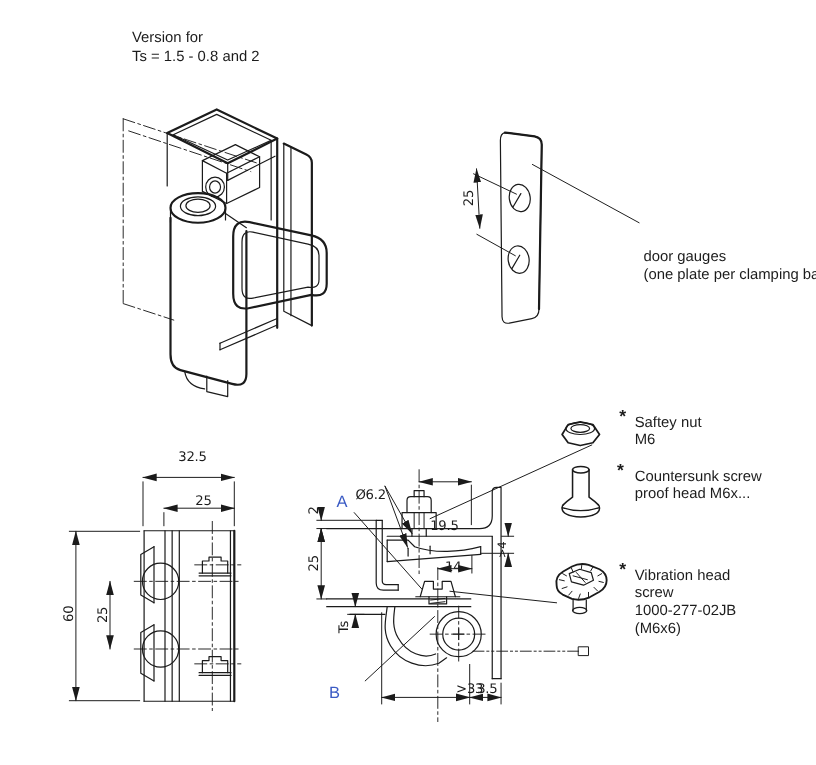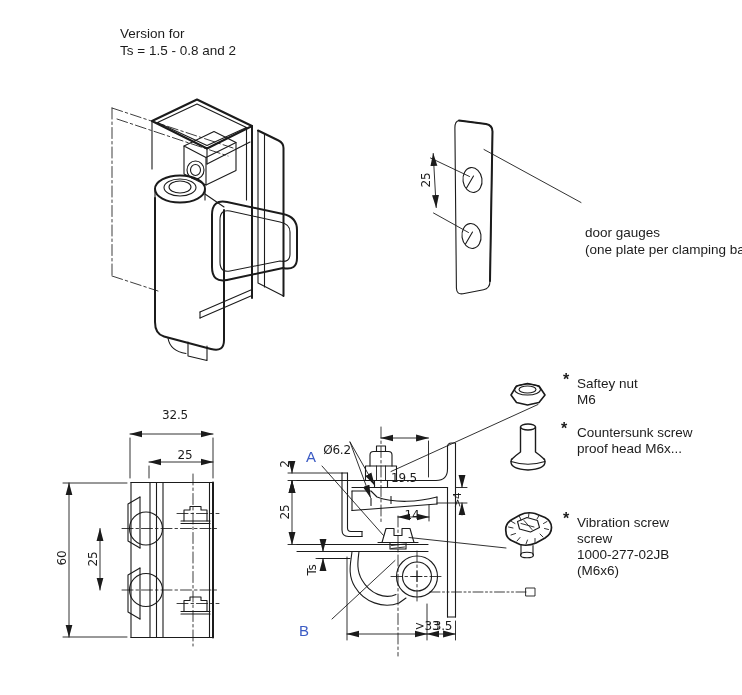--- a/index.html
+++ b/index.html
@@ -234,21 +234,21 @@
 
 <span class="ast" style="left:563px;top:372px;">*</span>
 <span class="t" style="left:577px;top:376px;">Saftey nut</span>
 <span class="t" style="left:577px;top:392px;">M6</span>
 
 <span class="ast" style="left:561px;top:421px;">*</span>
 <span class="t" style="left:577px;top:425px;">Countersunk screw</span>
 <span class="t" style="left:577px;top:441px;">proof head M6x...</span>
 
 <span class="ast" style="left:563px;top:511px;">*</span>
-<span class="t" style="left:577px;top:515px;">Vibration screw</span>
+<span class="t" style="left:577px;top:515px;">Vibration head</span>
 <span class="t" style="left:577px;top:531px;">screw</span>
 <span class="t" style="left:577px;top:547px;">1000-277-02JB</span>
 <span class="t" style="left:577px;top:563px;">(M6x6)</span>
 
 <span class="d r" style="left:426px;top:180px;">25</span>
 <span class="d" style="left:175px;top:415px;">32.5</span>
 <span class="d" style="left:185px;top:455px;">25</span>
 <span class="d r" style="left:62px;top:558px;">60</span>
 <span class="d r" style="left:93px;top:559px;">25</span>
 <span class="d" style="left:337px;top:433px;margin-top:17px;">Ø6.2</span>

